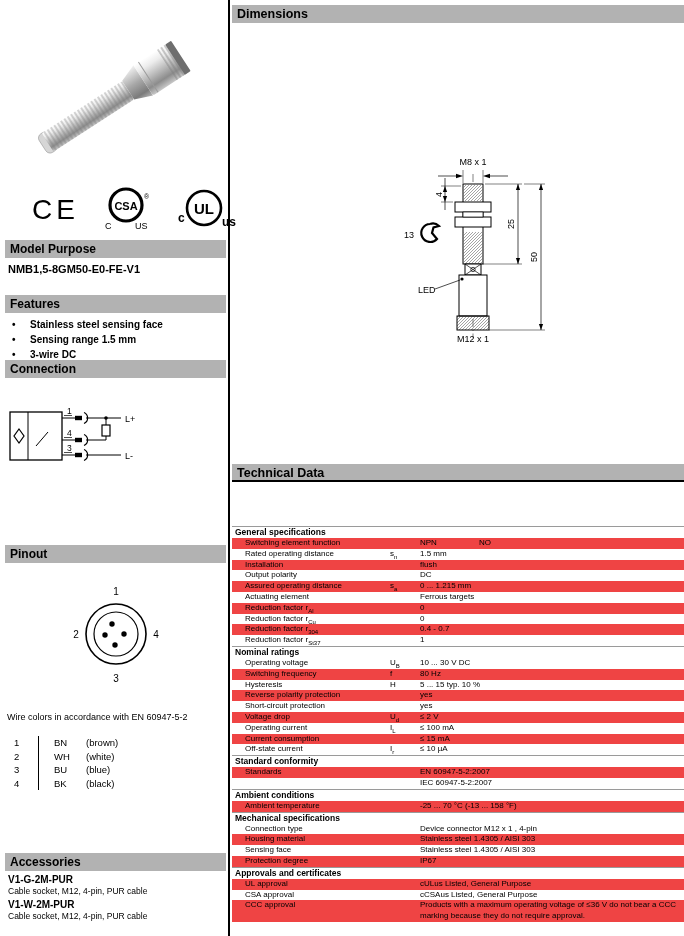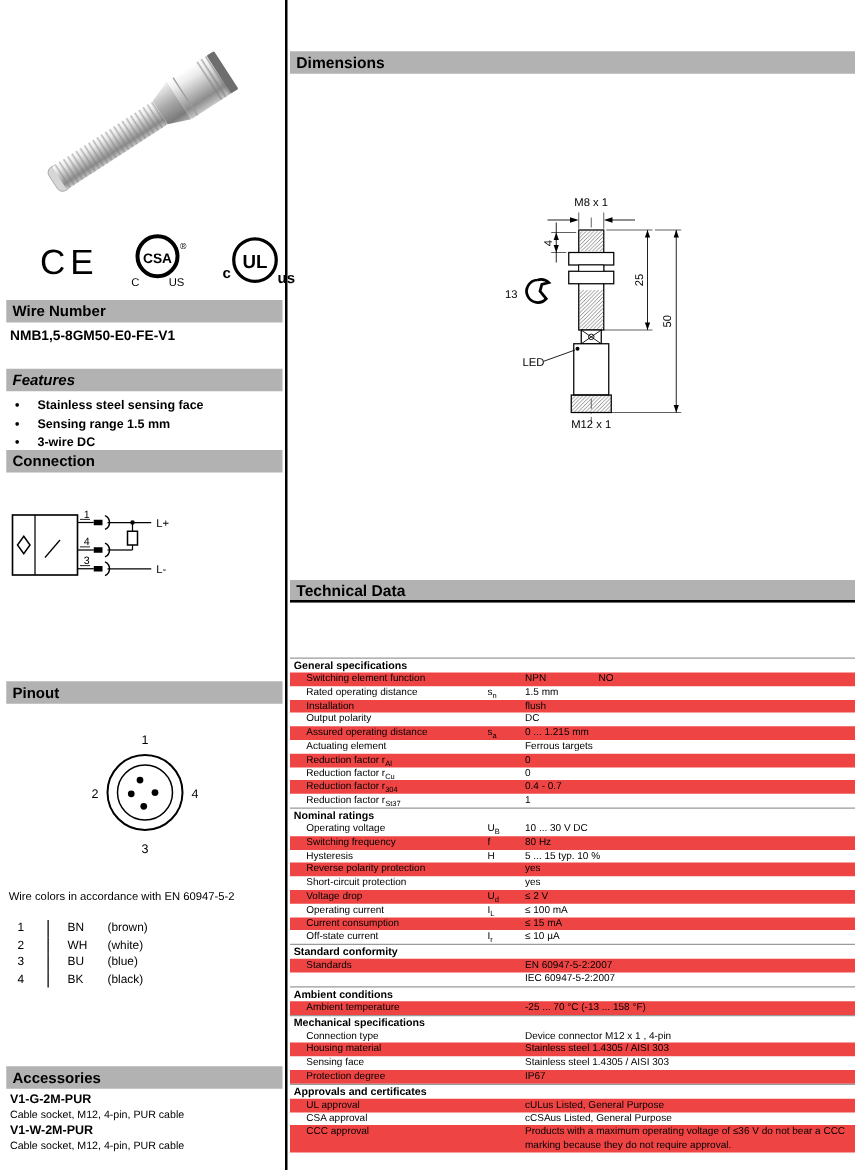--- a/index.html
+++ b/index.html
@@ -17,39 +17,39 @@
     height:18px;line-height:14px;padding:2px 5px;
   }
   .bar-left{left:5px;width:221px;font-size:12px;}
   .bar-right{left:232px;width:452px;font-size:12.5px;}
   
   #product-photo{left:18px;top:14px;}
   #logo-row{left:16px;top:183px;width:205px;height:54px;display:flex;align-items:center;justify-content:space-between;margin-left:16px;}
   #ce-mark{font-size:28px;letter-spacing:4px;line-height:30px;}
   #model-bar{top:240px;}
   #model-value{left:8px;top:263px;font-size:11px;font-weight:bold;}
-  #features-bar{top:295px;font-style:italic;}
+  #features-bar{top:295px;}
   #features-list{left:10px;top:317px;width:210px;}
   .feat-item{display:flex;font-size:10px;font-weight:bold;line-height:15px;}
   .bullet{width:18px;padding-left:2px;}
   #connection-bar{top:360px;}
   #connection-svg{left:8px;top:398px;}
   #pinout-bar{top:545px;}
   #pinout-svg{left:58px;top:582px;}
   #wire-note{left:7px;top:712px;font-size:9px;}
   #wire-rows{left:8px;top:736px;}
   .wire-row{display:flex;font-size:9.5px;line-height:13.5px;}
   .w-pin{width:30px;padding-left:6px;box-sizing:border-box;}
   .w-code{border-left:1.5px solid #000;padding-left:15px;width:48px;box-sizing:border-box;}
   #accessories-bar{top:853px;}
   #acc-list{left:8px;top:874px;width:212px;}
   .acc-model{font-size:10px;font-weight:bold;line-height:12px;}
   .acc-desc{font-size:8.5px;line-height:10px;margin-bottom:3px;}
   
-  #dims-bar{top:5px;margin-top:36px;}
+  #dims-bar{top:5px;}
   #dims-svg{left:378px;top:156px;}
   #tech-bar{top:464px;border-bottom:2px solid #000;}
   #tech-table{left:232px;top:487px;width:452px;margin-top:39px;}
   .tech-title{font-weight:bold;font-size:8.5px;line-height:11px;padding-left:3px;border-top:1px solid #9a9a9a;}
   .tech-row{display:flex;line-height:10.8px;font-size:8px;}
   .tech-row.shaded{background:#ef4444;}
   .t-label{width:158px;padding-left:13px;box-sizing:border-box;white-space:nowrap;}
   .t-sym{width:30px;}
   .t-val{width:260px;}
   .t-val2{display:inline-block;margin-left:42px;}
@@ -103,21 +103,21 @@
     <text x="36" y="45" font-size="9">US</text>
   </svg>
   <svg width="64" height="52" viewBox="0 0 64 52">
     <circle cx="31" cy="24" r="17" fill="none" stroke="#000" stroke-width="2.6"></circle>
     <text x="31" y="30" text-anchor="middle" font-size="15" font-weight="bold">UL</text>
     <text x="5" y="38" font-size="12" font-weight="bold">c</text>
     <text x="49" y="42" font-size="12" font-weight="bold">us</text>
   </svg>
 </div>
 
-<div id="model-bar" class="abs bar bar-left">Wire Number</div>
+<div id="model-bar" class="abs bar bar-left">Model Purpose</div>
 <div id="model-value" class="abs">NMB1,5-8GM50-E0-FE-V1</div>
 
 <div id="features-bar" class="abs bar bar-left">Features</div>
 <div id="features-list" class="abs">
     <div class="feat-item">
       <span class="bullet">•</span>
       <span class="feat-text">Stainless steel sensing face</span>
     </div>
     <div class="feat-item">
       <span class="bullet">•</span>

